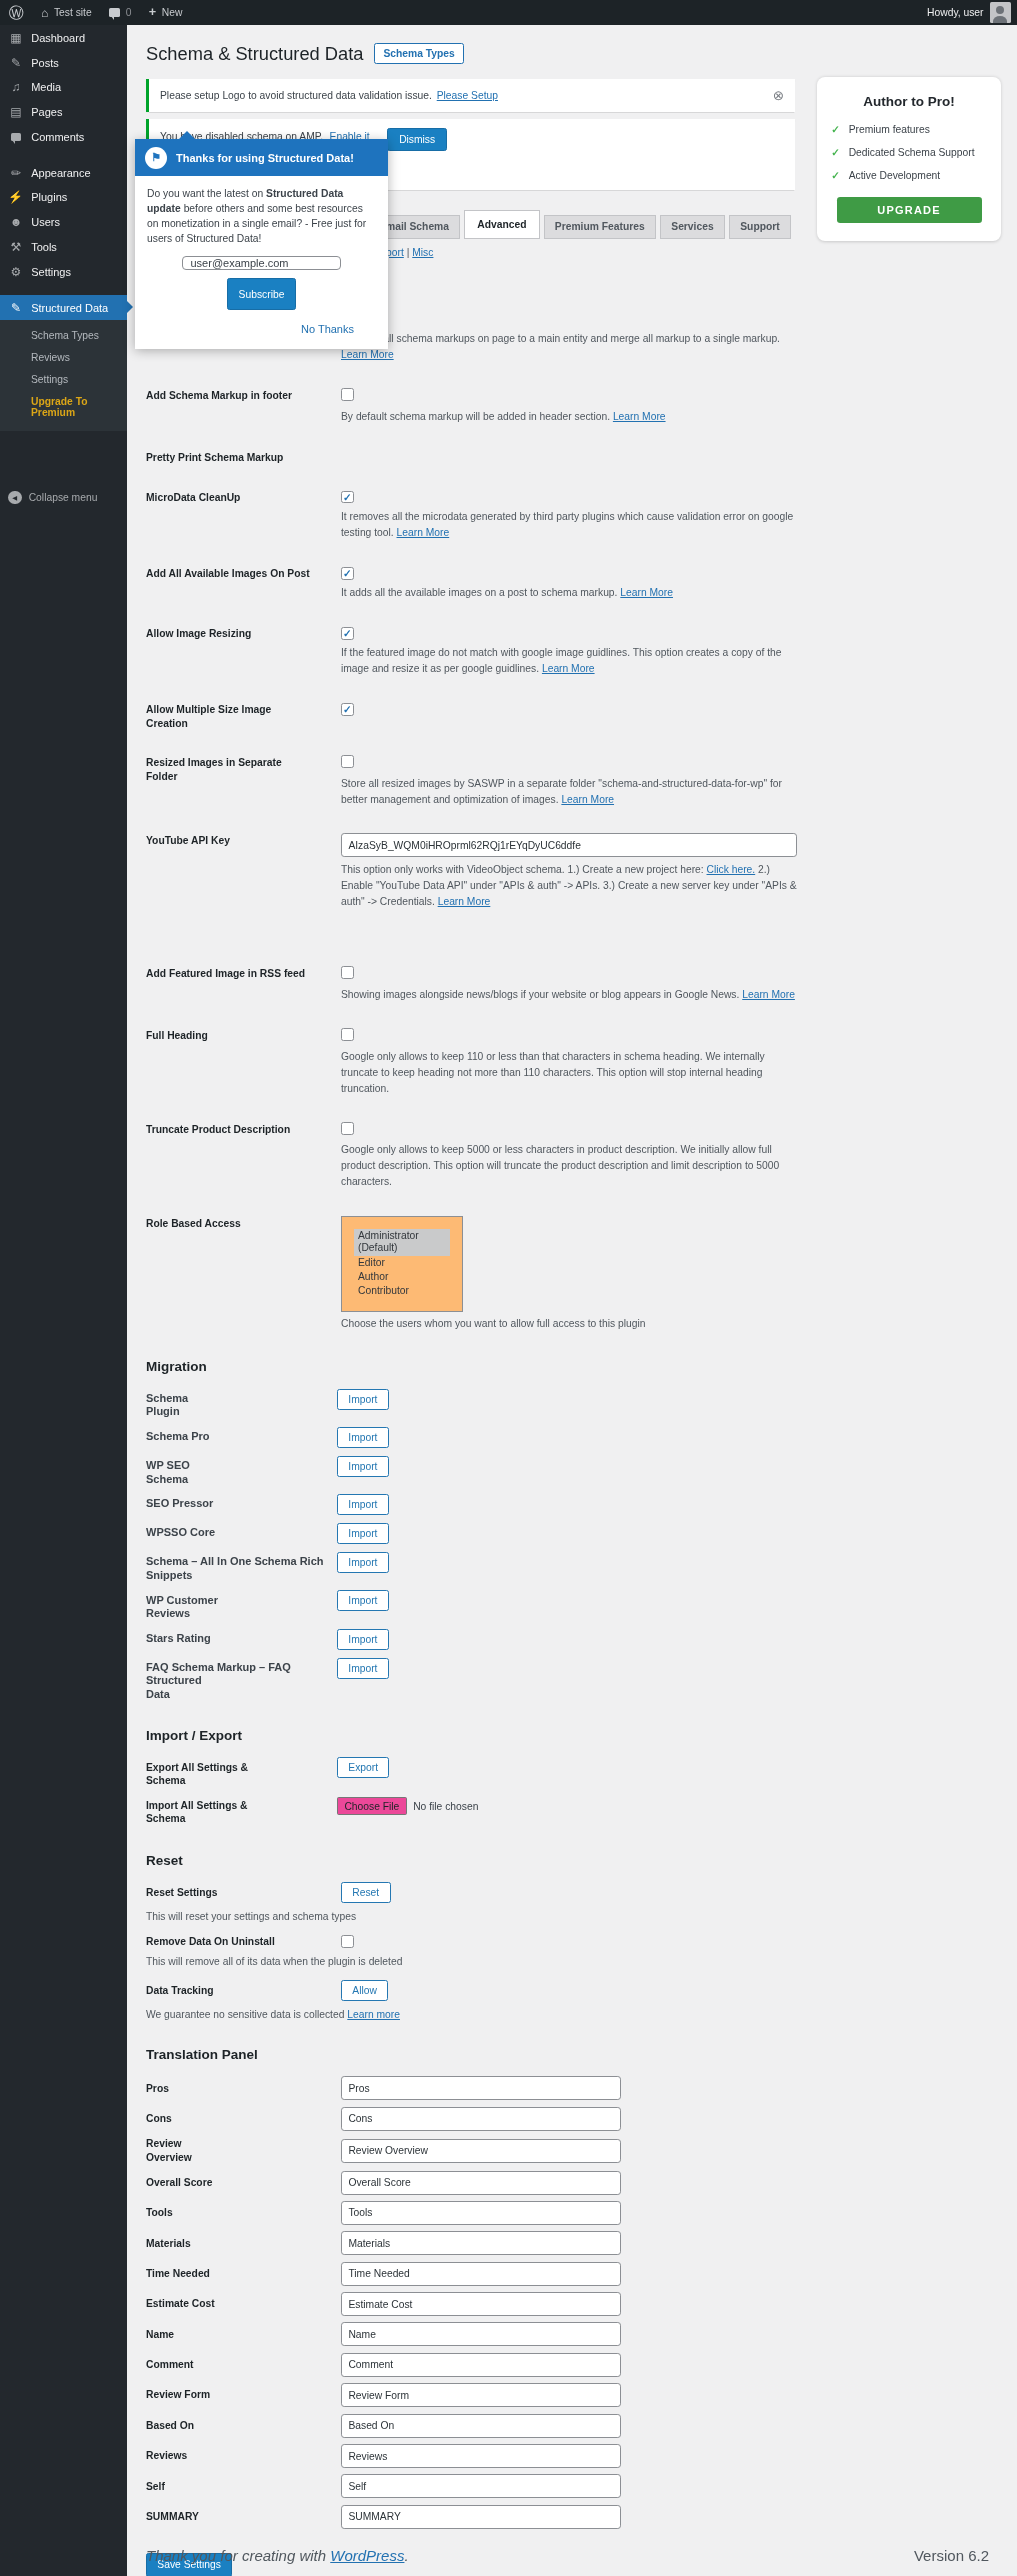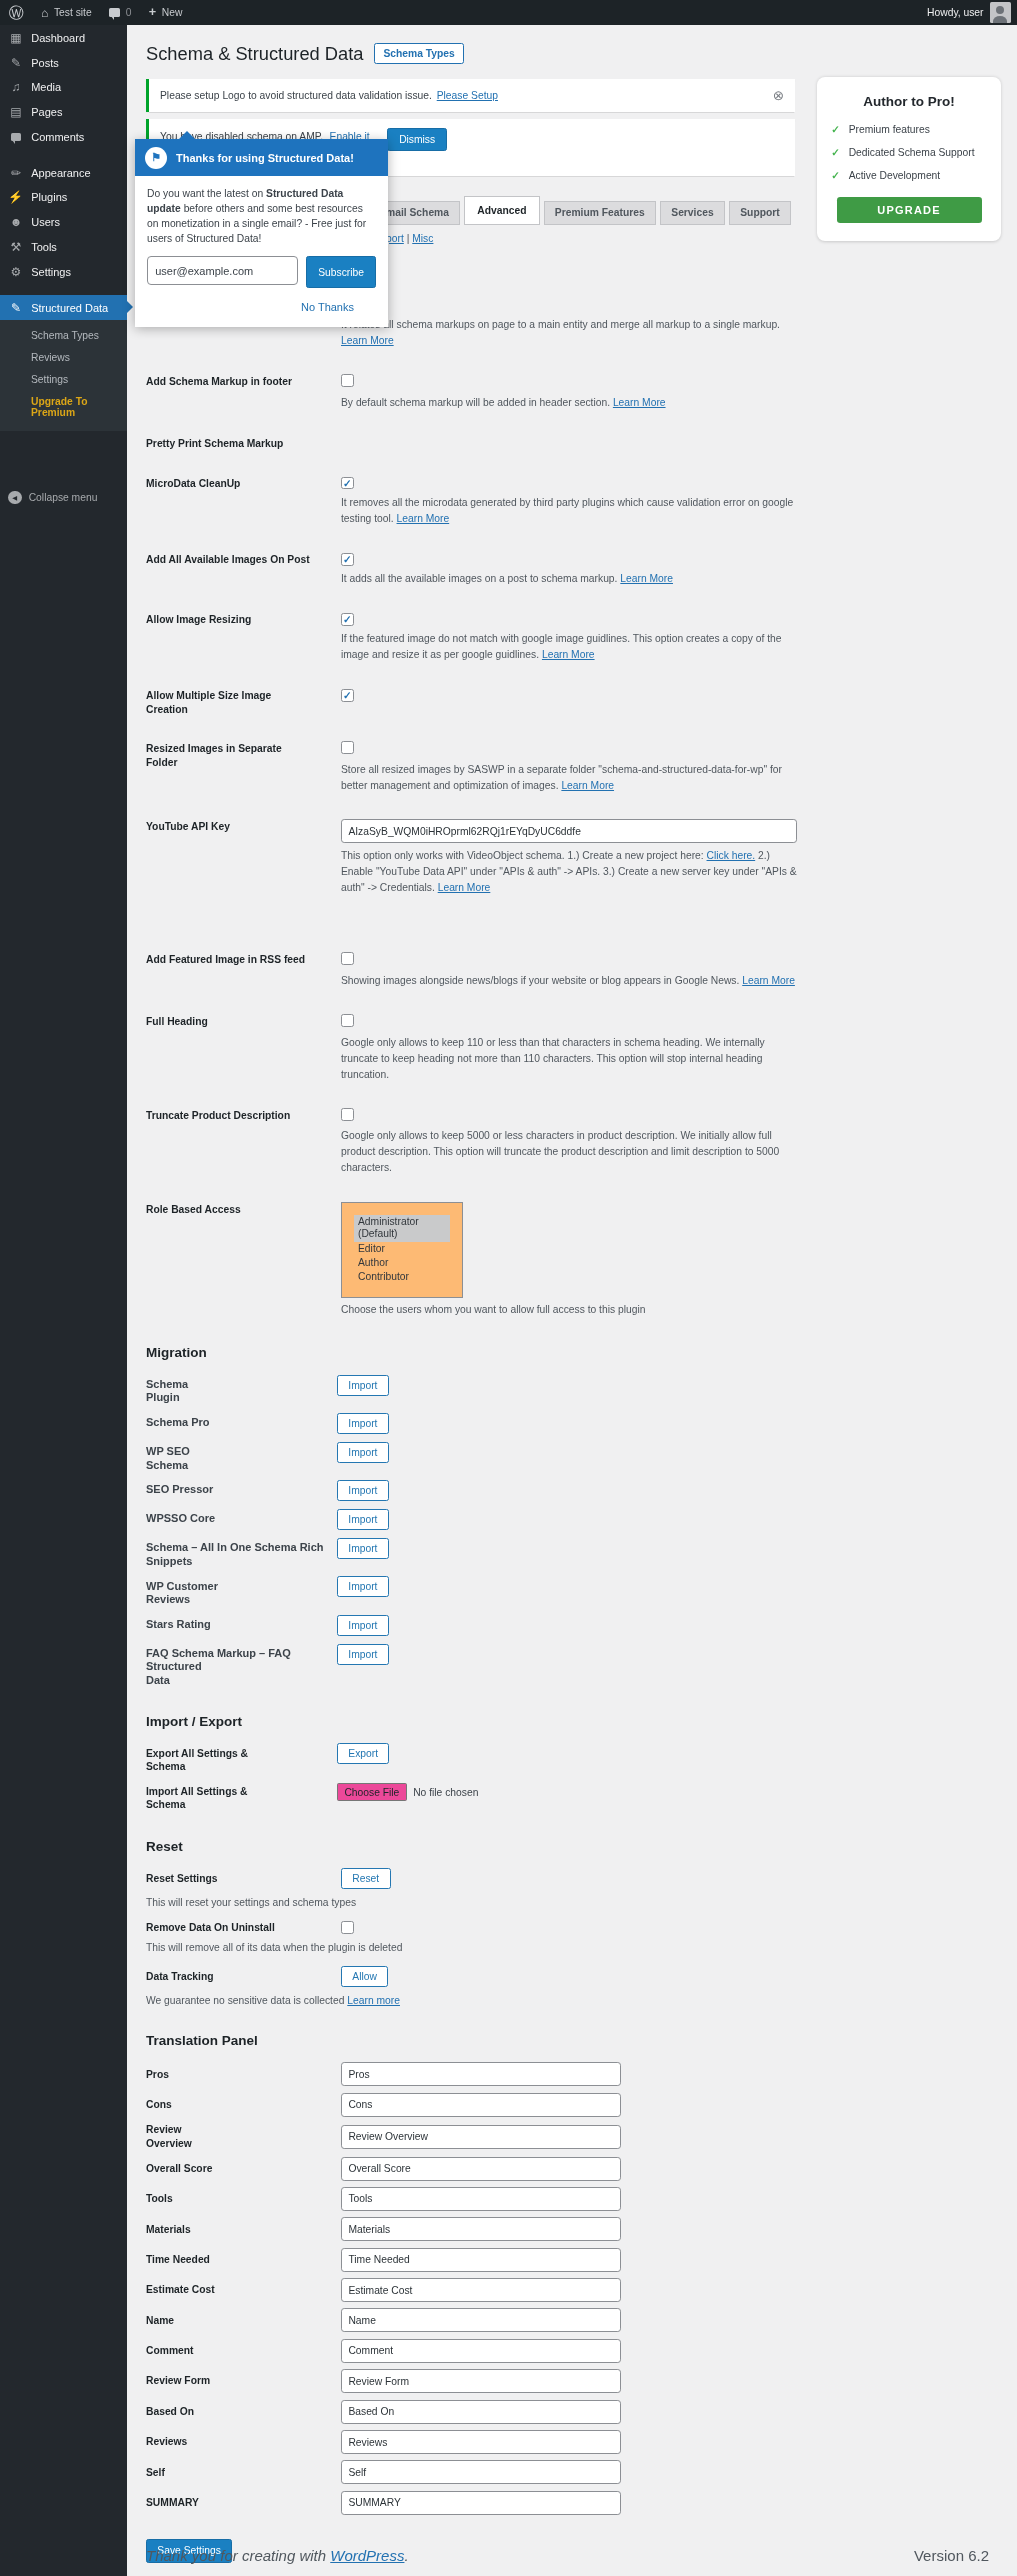--- a/index.html
+++ b/index.html
@@ -41,21 +41,21 @@
   .main-col { width:649px; }
   .page-title-row { display:flex; align-items:center; gap:10.3px; margin:6.4px 0 14.3px; }
   .page-title { font-size:18.3px; font-weight:400; color:#1d2327; }
   .btn-outline { background:#fff; border:0.8px solid #2271b1; border-radius:2.4px; color:#2271b1; font-weight:bold; font-size:10.3px; padding:4px 8.7px; cursor:pointer; }
   a, .lnk { color:#2271b1; text-decoration:underline; cursor:pointer; }
 
   .notice { background:#fff; border-left:3.2px solid #00a32a; box-shadow:0 0.8px 0.8px rgba(0,0,0,.10); font-size:10.3px; color:#3c434a; display:flex; align-items:center; }
   .notice-1 { padding:9.5px 11px; margin-bottom:7.2px; }
   .notice-1 .lnk { margin-left:4.8px; }
   .dismiss-x { margin-left:auto; color:#787c82; font-size:13.5px; line-height:1; cursor:pointer; text-decoration:none; }
-  .notice-2 { height:57px; padding:12.7px 11px; align-items:flex-start; }
+  .notice-2 { height:71px; padding:12.7px 11px; align-items:flex-start; }
   .notice-2 .lnk { margin-left:6.4px; }
   .btn-primary { background:#1a80c2; border:0.8px solid #176da6; color:#fff; border-radius:2.4px; padding:4.8px 11px; font-size:10.3px; display:inline-block; cursor:pointer; }
   .notice-2 .btn-primary { margin-left:17.5px; margin-top:-3.2px; }
 
   .tabs-row { display:flex; align-items:flex-end; margin:20px 0 0 159px; }
   .tab { background:#dcdcde; border:0.8px solid #c3c4c7; padding:5.6px 10.3px; font-weight:bold; font-size:10.3px; color:#50575e; margin-right:4px; cursor:pointer; white-space:nowrap; }
   .tab.stub { width:70px; height:25px; }
   .tab.active { background:#fff; padding:8px 12px; color:#1d2327; }
   .subnav { margin:8px 0 0 196px; font-size:10.3px; color:#50575e; }
 
@@ -85,21 +85,21 @@
   .trow { display:flex; align-items:center; margin-bottom:6.4px; }
   .t-input { width:280px; }
   .save-btn { margin-top:17.5px; padding:5.6px 10.3px; }
 
   
   .popup { position:absolute; left:8px; top:114px; width:253px; background:#fff; z-index:60; box-shadow:0 2.4px 11px rgba(0,0,0,.30); }
   .popup-caret { position:absolute; top:-8px; left:44px; width:0; height:0; border:8px solid transparent; border-top:0; border-bottom:8px solid #1e73be; }
   .popup-header { background:#1e73be; color:#fff; display:flex; align-items:center; gap:8.7px; padding:7.2px 10.3px; font-size:11px; font-weight:bold; }
   .flag-circle { width:22px; height:22px; background:#fff; color:#1e73be; border-radius:50%; display:flex; align-items:center; justify-content:center; font-size:11px; flex:none; }
   .popup-body { padding:10.3px 12px 12px; font-size:10.3px; color:#3c434a; line-height:15px; }
-  .sub-row { display:flex; gap:8px; margin-top:10.3px; align-items:flex-start; }
+  .sub-row { display:flex; gap:8px; margin-top:10.3px; align-items:center;flex-direction:column; }
   .email-input { flex:1; height:29px; border:0.8px solid #8c8f94; border-radius:4px; padding:0 7.2px; font-size:11px; color:#3c434a; font-family:"Liberation Sans", sans-serif; min-width:0; }
   .btn-subscribe { padding:7.2px 11px; font-size:10.3px; border-radius:2.4px; }
   .no-thanks { text-align:right; padding-right:22px; margin-top:12px; font-size:11px; }
 
   
   .upgrade-card { position:absolute; left:690px; top:52px; width:184px; background:#fff; border-radius:8px; box-shadow:0 0.8px 3.2px rgba(0,0,0,.16); padding:16.7px 14.3px 14.3px; }
   .up-title { text-align:center; font-size:13.5px; font-weight:bold; color:#23282d; margin-bottom:13.5px; }
   .up-feature { display:flex; gap:8.7px; font-size:10.3px; color:#3c434a; margin-bottom:9.5px; line-height:13.5px; }
   .up-check { color:#46b450; font-weight:bold; flex:none; }
   .btn-upgrade { display:block; margin:15px auto 3.2px; width:145px; background:#3f9b45; color:#fff; text-align:center; font-weight:bold; font-size:11px; letter-spacing:1.2px; padding:7.2px 0; border-radius:3.2px; cursor:pointer; }

